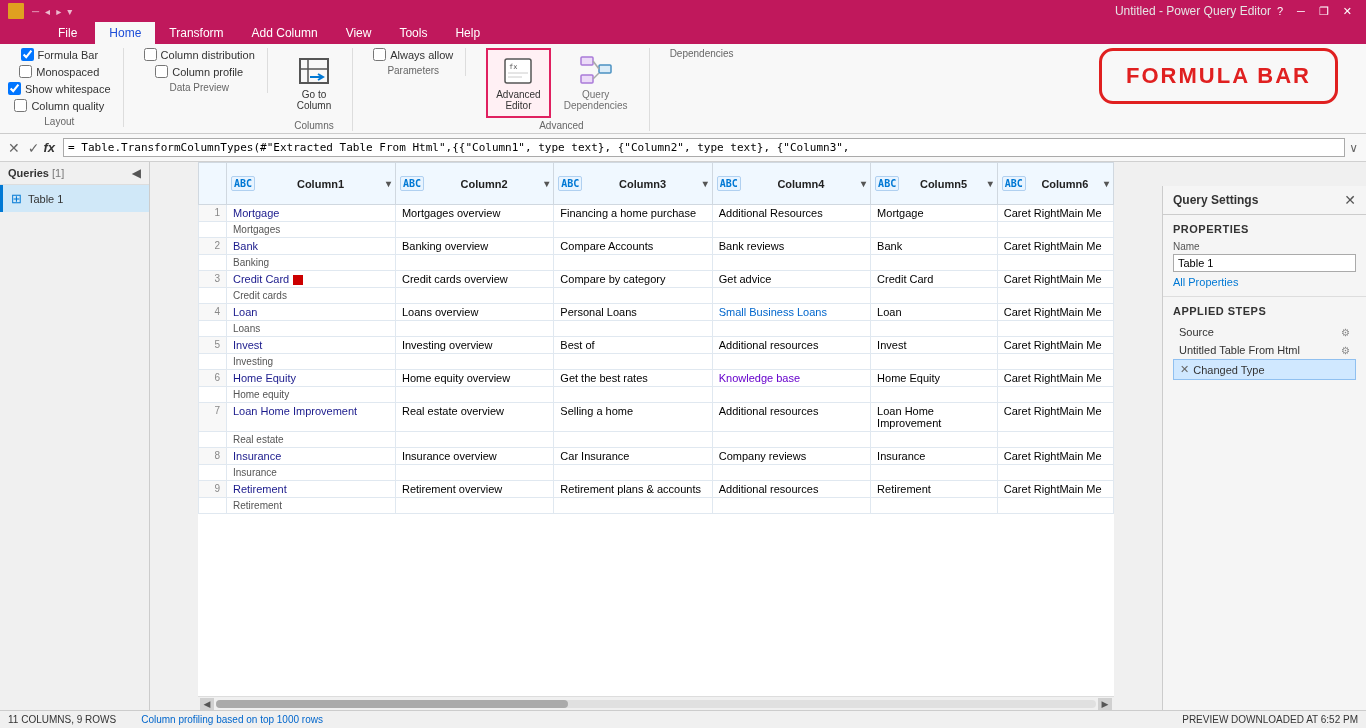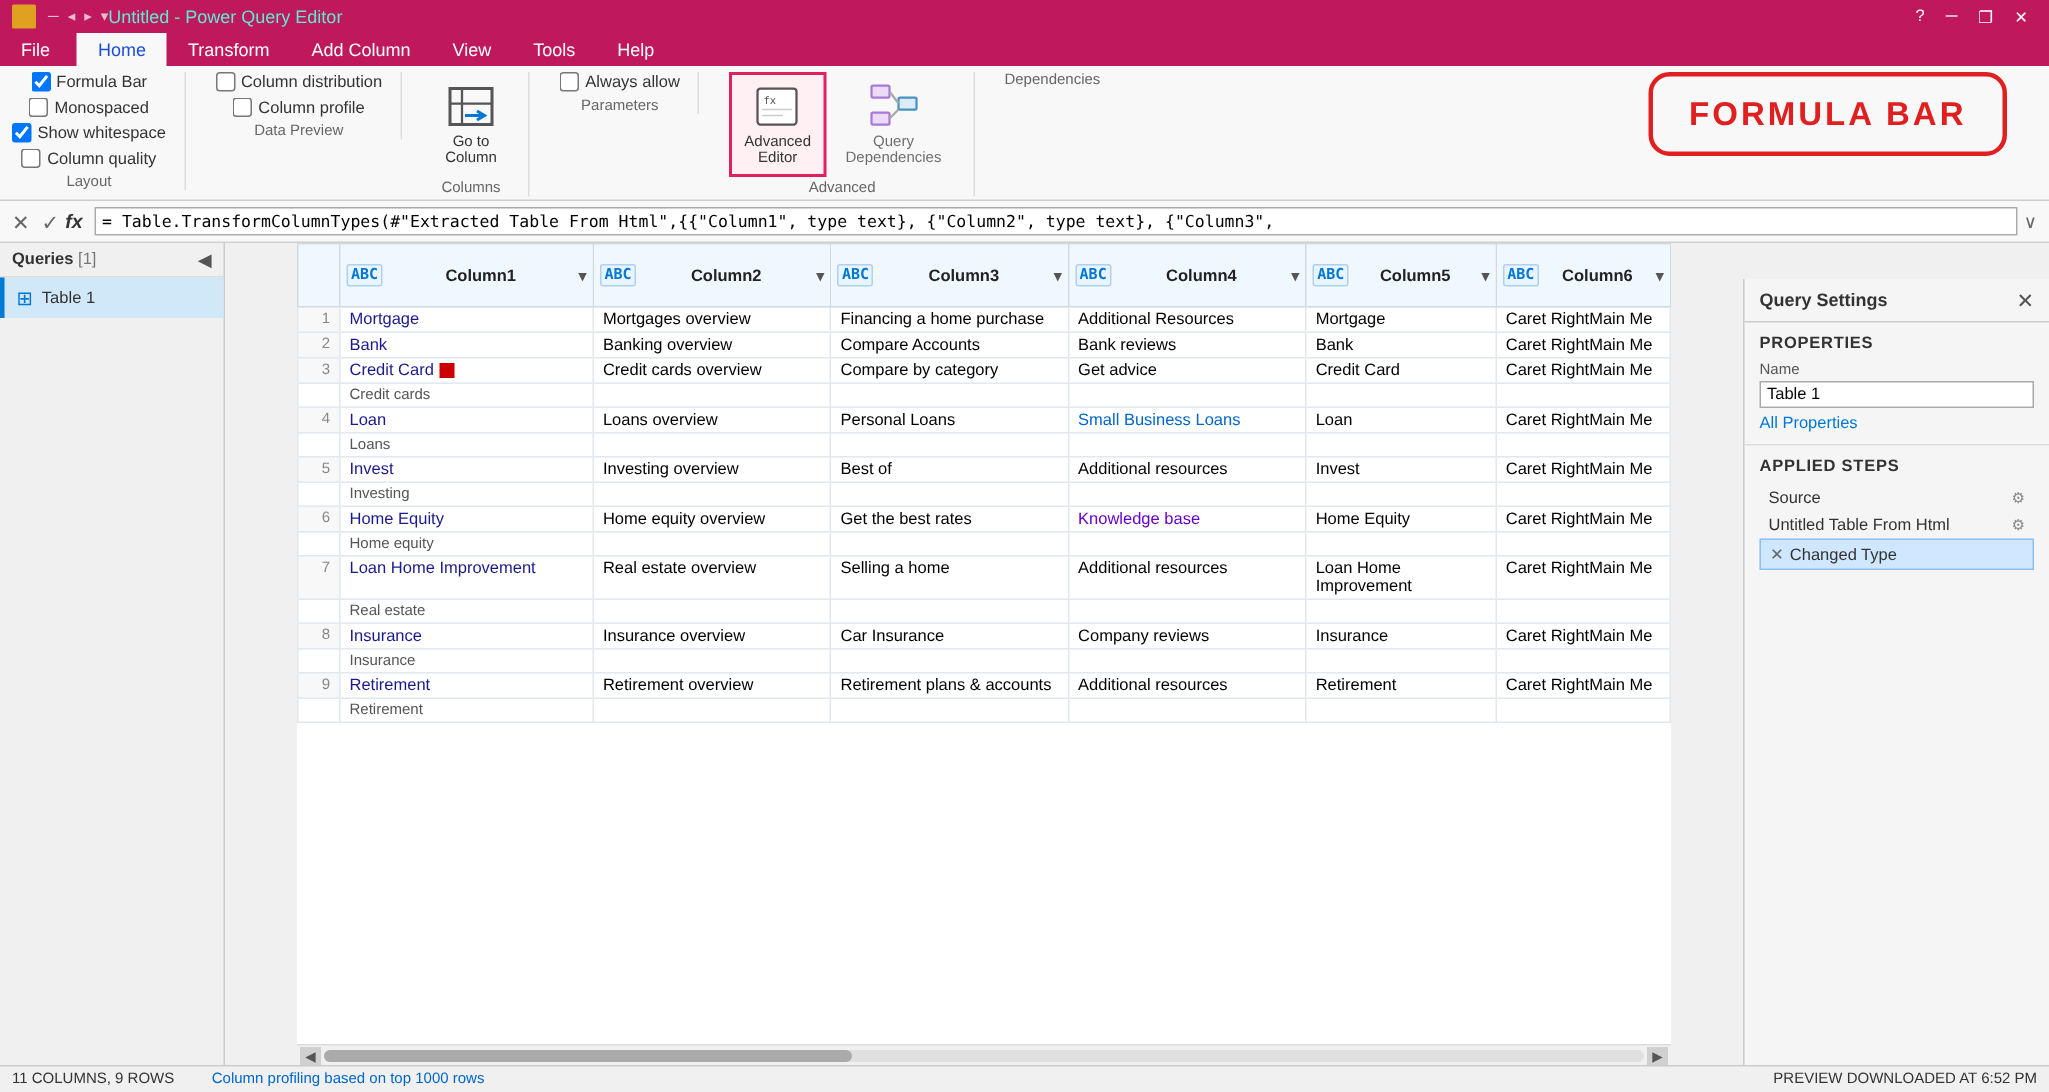--- a/index.html
+++ b/index.html
@@ -1,21 +1,21 @@
 <!DOCTYPE html>
 <html><head>
   <meta charset="utf-8">
   <style>
     * { box-sizing: border-box; margin: 0; padding: 0; }
     body { font-family: 'Segoe UI', Tahoma, Geneva, Verdana, sans-serif; font-size: 11px; background: #f0f0f0; overflow: hidden; width: 1366px; height: 728px; }
 
     
     .title-bar { background: #c0185c; height: 22px; display: flex; align-items: center; justify-content: space-between; padding: 0 8px; color: white; font-size: 12px; }
     .title-bar-left { display: flex; align-items: center; gap: 4px; }
-    .title-bar-title { flex: 1; text-align: left; color: #5eead4; font-size: 12px; }
+    .title-bar-title { flex: 1; text-align: right; color: #e5e5e5; font-size: 12px; }
     .title-bar-controls { display: flex; gap: 2px; }
     .title-btn { background: none; border: none; color: white; cursor: pointer; padding: 0 6px; font-size: 11px; height: 20px; }
     .win-icon { width: 16px; height: 16px; background: #e0a020; border-radius: 1px; display: inline-block; margin-right: 4px; }
     .ribbon-tabs { display: flex; background: #c0185c; padding-left: 80px; }
     .ribbon-tab { padding: 4px 14px; color: white; font-size: 12px; cursor: pointer; }
     .ribbon-content { display: flex; padding: 4px 8px; gap: 16px; align-items: flex-start; height: 90px; }
     .ribbon-group { display: flex; flex-direction: column; border-right: 1px solid #ddd; padding-right: 12px; margin-right: 4px; }
     .ribbon-group-label { font-size: 10px; color: #666; text-align: center; margin-top: auto; padding-top: 2px; }
     .ribbon-group-content { display: flex; gap: 4px; align-items: center; flex: 1; }
     .ribbon-checkbox-row { display: flex; align-items: center; gap: 4px; margin-bottom: 2px; font-size: 11px; color: #333; }
@@ -112,21 +112,21 @@
   </div>
   <span class="title-bar-title">Untitled - Power Query Editor</span>
   <div class="title-bar-controls">
     <button class="title-btn">?</button>
     <button class="title-btn">─</button>
     <button class="title-btn">❐</button>
     <button class="title-btn close">✕</button>
   </div>
 </div>
 
-<div style="display:flex; background:#c0185c; height:22px; align-items:flex-end;">
+<div style="display:flex; background:#c0185c; height:22px; align-items:flex-end;padding-left:44px;">
   <button class="file-btn">File</button>
   <div class="ribbon-tabs" style="padding-left:0; display:flex;">
     <div class="ribbon-tab" style="background:#f8f8f8;color:#1d4ed8;">Home</div>
     <div class="ribbon-tab">Transform</div>
     <div class="ribbon-tab">Add Column</div>
     <div class="ribbon-tab">View</div>
     <div class="ribbon-tab">Tools</div>
     <div class="ribbon-tab">Help</div>
   </div>
 </div>
@@ -318,29 +318,47 @@
         <tr>
     <td class="row-num rn-col">1</td>
     <td class="cell-primary col1">Mortgage</td>
     <td class="col2">Mortgages overview</td>
     <td class="col3">Financing a home purchase</td>
     <td class=" col4">Additional Resources</td>
     <td class="col5">Mortgage</td>
     <td class="col6">Caret RightMain Me</td>
   </tr>
             <tr>
+    <td class="rn-col"></td>
+    <td class="cell-secondary col1">Mortgages</td>
+    <td class="col2"></td>
+    <td class="col3"></td>
+    <td class="col4"></td>
+    <td class="col5"></td>
+    <td class="col6"></td>
+  </tr>
+            <tr>
     <td class="row-num rn-col">2</td>
     <td class="cell-primary col1">Bank</td>
     <td class="col2">Banking overview</td>
     <td class="col3">Compare Accounts</td>
     <td class=" col4">Bank reviews</td>
     <td class="col5">Bank</td>
     <td class="col6">Caret RightMain Me</td>
   </tr>
             <tr>
+    <td class="rn-col"></td>
+    <td class="cell-secondary col1">Banking</td>
+    <td class="col2"></td>
+    <td class="col3"></td>
+    <td class="col4"></td>
+    <td class="col5"></td>
+    <td class="col6"></td>
+  </tr>
+            <tr>
     <td class="row-num rn-col">3</td>
     <td class="cell-primary col1">Credit Card<div style="width: 10px; height: 10px; background: rgb(204, 0, 0); display: inline-block; margin-left: 4px; vertical-align: middle;"></div></td>
     <td class="col2">Credit cards overview</td>
     <td class="col3">Compare by category</td>
     <td class=" col4">Get advice</td>
     <td class="col5">Credit Card</td>
     <td class="col6">Caret RightMain Me</td>
   </tr>
             <tr>
     <td class="rn-col"></td>

